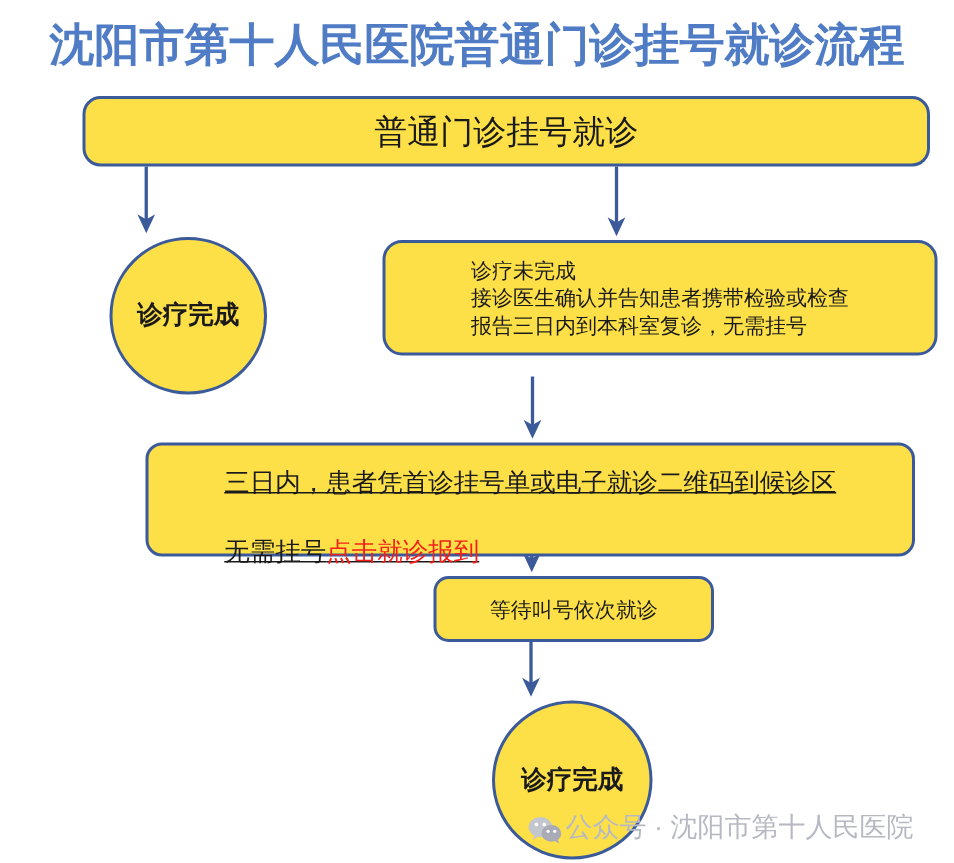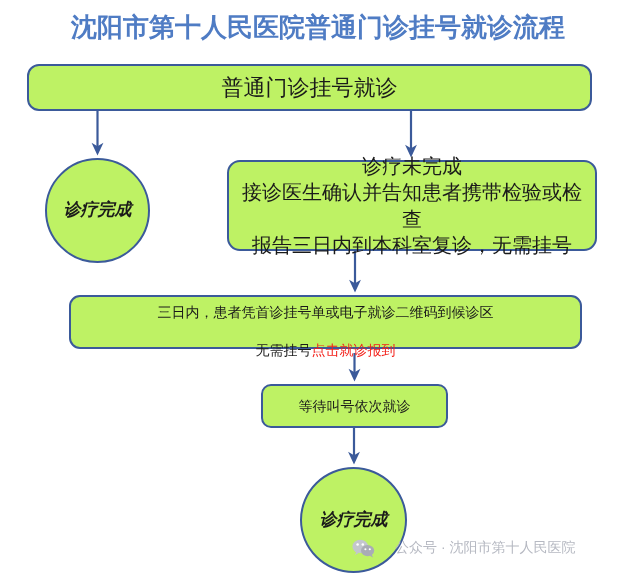--- a/index.html
+++ b/index.html
@@ -19,21 +19,21 @@
     overflow: hidden;
   }
 
   
   #chart-title {
     position: absolute;
     left: 0;
     top: 10px;
     width: 636px;
     text-align: center;
-    font-size: 26px;
+    font-size: 30px;
     font-weight: bold;
     letter-spacing: 0px;
     color: #4f7cc4;
     -webkit-text-stroke: 1.1px #ffffff;
     paint-order: stroke fill;
     text-shadow:
        1px 0 0 #ffffff, -1px 0 0 #ffffff,
        0 1px 0 #ffffff, 0 -1px 0 #ffffff,
        1px 1px 0 #ffffff, -1px -1px 0 #ffffff,
        1px -1px 0 #ffffff, -1px 1px 0 #ffffff;
@@ -47,88 +47,89 @@
     left: 0; top: 0;
     width: 636px;
     height: 575px;
     pointer-events: none;
   }
 
   
   .node {
     position: absolute;
     border: 2.2px solid #3b5a9a;
-    background: #bef264;
+    background: #fde047;
     display: flex;
     align-items: center;
     justify-content: center;
-    text-align: center;
+    text-align: left;
     color: #1a1a1a;
     line-height: 1.32;
     white-space: pre-line;
+    margin-left: 28px;
   }
   .rbox { border-radius: 11px; }
 
   
   #node-start {
     left: 27px; top: 64px;
     width: 565px; height: 47px;
     font-size: 22px;
     border-radius: 12px;
   }
   #node-incomplete {
     left: 227px; top: 160px;
-    width: 370px; height: 91px;
-    font-size: 20px;
+    width: 370px; height: 77px;
+    font-size: 14px;
     border-radius: 13px;
     padding: 0 4px;
   }
   #node-checkin {
     left: 69px; top: 295px;
-    width: 513px; height: 54px;
-    font-size: 14px;
+    width: 513px; height: 76px;
+    font-size: 17px;
     border-radius: 11px;
     padding: 0 6px;
     line-height: 1.38;
+    text-decoration: underline;
   }
   #node-wait {
     left: 261px; top: 384px;
     width: 187px; height: 44px;
     font-size: 14px;
     border-radius: 10px;
   }
 
   .circle {
     border-radius: 50%;
     font-weight: bold;
-    font-style: italic;
   }
   #node-done-left {
     left: 45px; top: 158px;
     width: 105px; height: 105px;
     font-size: 17px;
   }
   #node-done-bottom {
     left: 300px; top: 467px;
     width: 107px; height: 106px;
     font-size: 17px;
   }
 
   .hl-red { color: #f3201a; }
 
   
   #footer {
     position: absolute;
     left: 352px;
     top: 539px;
     display: flex;
-    align-items: flex-start;
-    gap: 20px;
+    align-items: flex-end;
+    gap: 2px;
     color: #b6b9c2;
-    font-size: 14px;
+    font-size: 18px;
     white-space: nowrap;
     user-select: none;
   }
   #wechat-icon { flex: 0 0 auto; display: block; }
 </style>
 </head>
 <body>
 
 <div id="stage">
 

